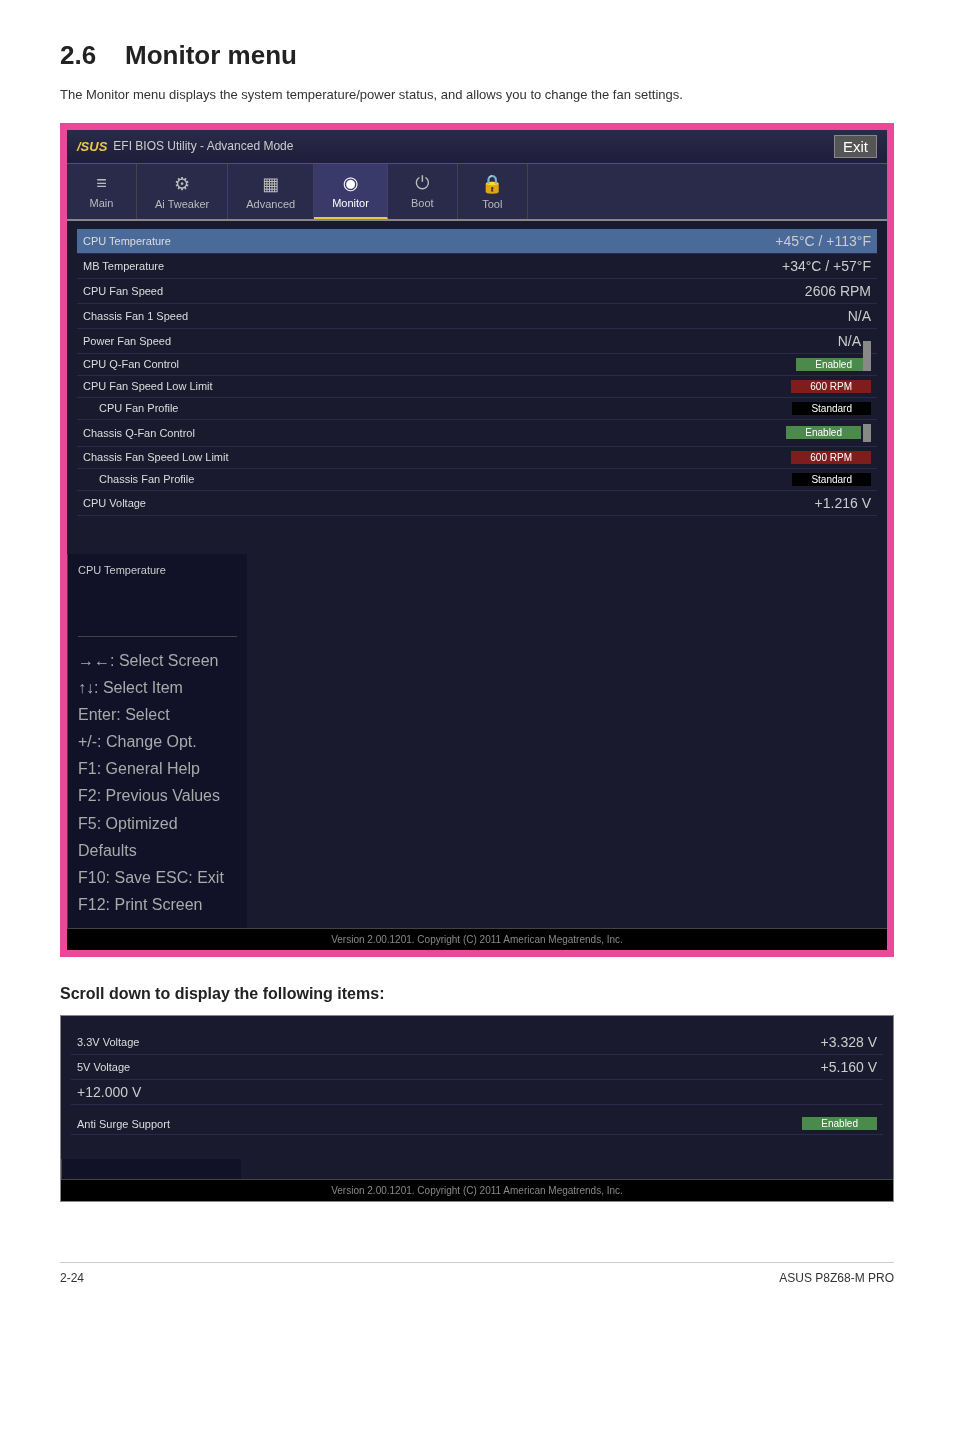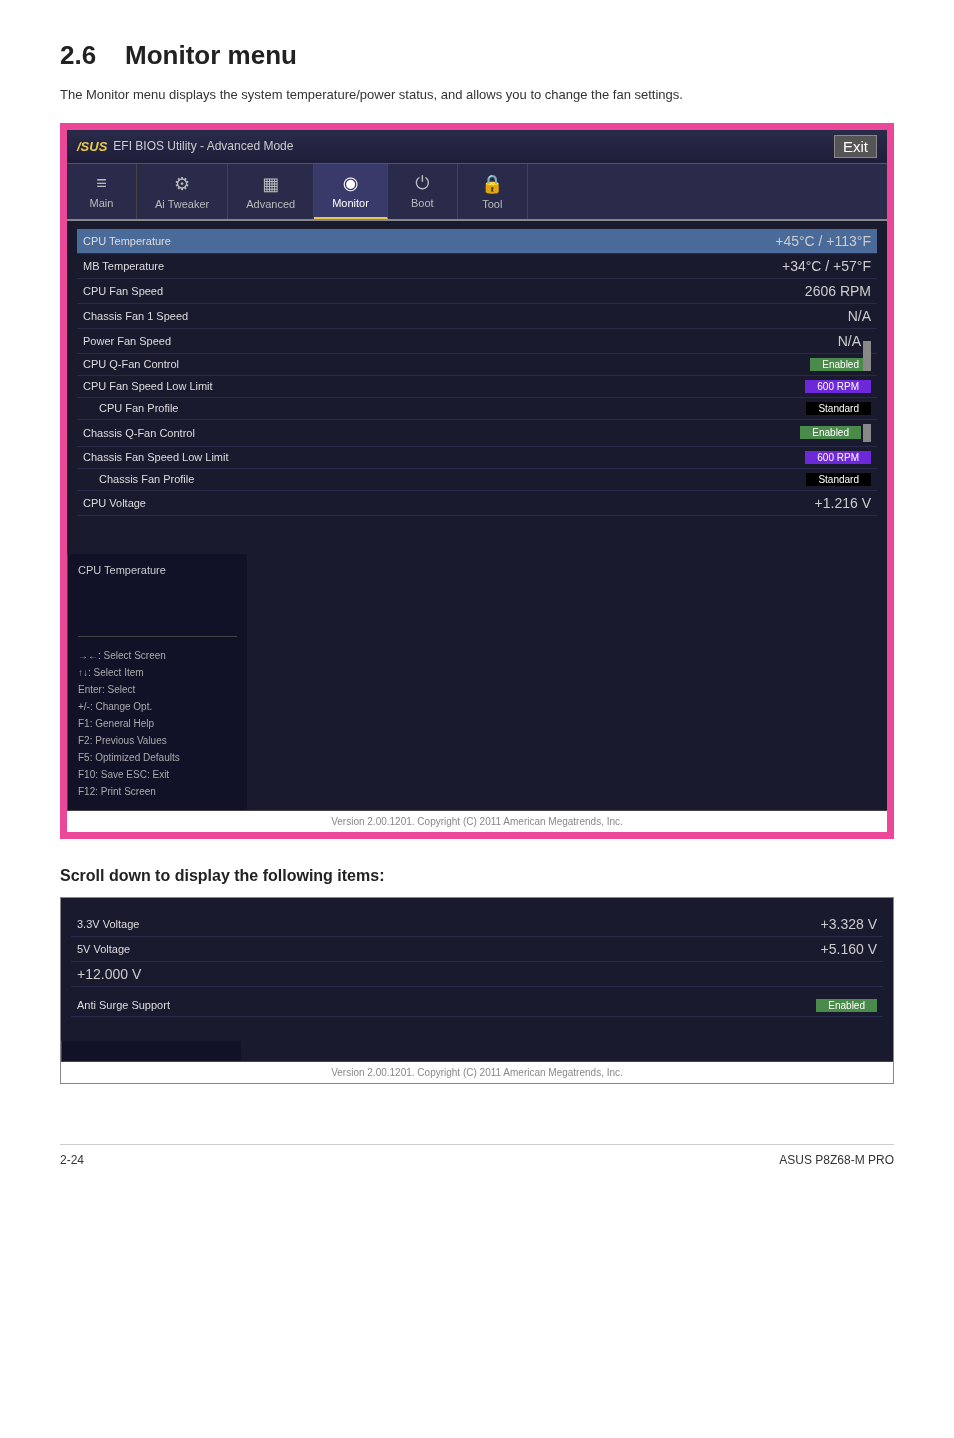--- a/index.html
+++ b/index.html
@@ -122,21 +122,21 @@
 
     .bios-right-top {
       border-bottom: 1px solid #444;
       padding-bottom: 60px;
       margin-bottom: 10px;
       font-size: 11px;
       color: #ccc;
     }
 
     .bios-right-bottom {
-      font-size: 10px;
+      font-size: 16px;
       color: #aaa;
       line-height: 1.7;
     }
 
     
     .bios-row {
       display: flex;
       align-items: center;
       padding: 4px 6px;
       color: #ccc;
@@ -158,38 +158,38 @@
     }
 
     .bios-row-value {
       color: #ccc;
       font-size: 14px;
     }
 
     .bios-badge {
       background: #4a8a4a;
       color: #fff;
-      padding: 1px 12px;
+      padding: 1px 19px;
       font-size: 10px;
     }
 
     .bios-badge.rpm {
-      background: #6d28d9;
+      background: #7f1d1d;
     }
 
     .bios-badge.standard {
       background: #000000;
     }
 
     .bios-badge.enabled-green {
       background: #4a8a4a;
     }
 
     .bios-footer {
-      background: #ffffff;
+      background: #000000;
       text-align: center;
       padding: 5px;
       color: #888;
       font-size: 10px;
       border-top: 1px solid #444;
     }
 
     
     .scroll-title {
       font-size: 16px;

